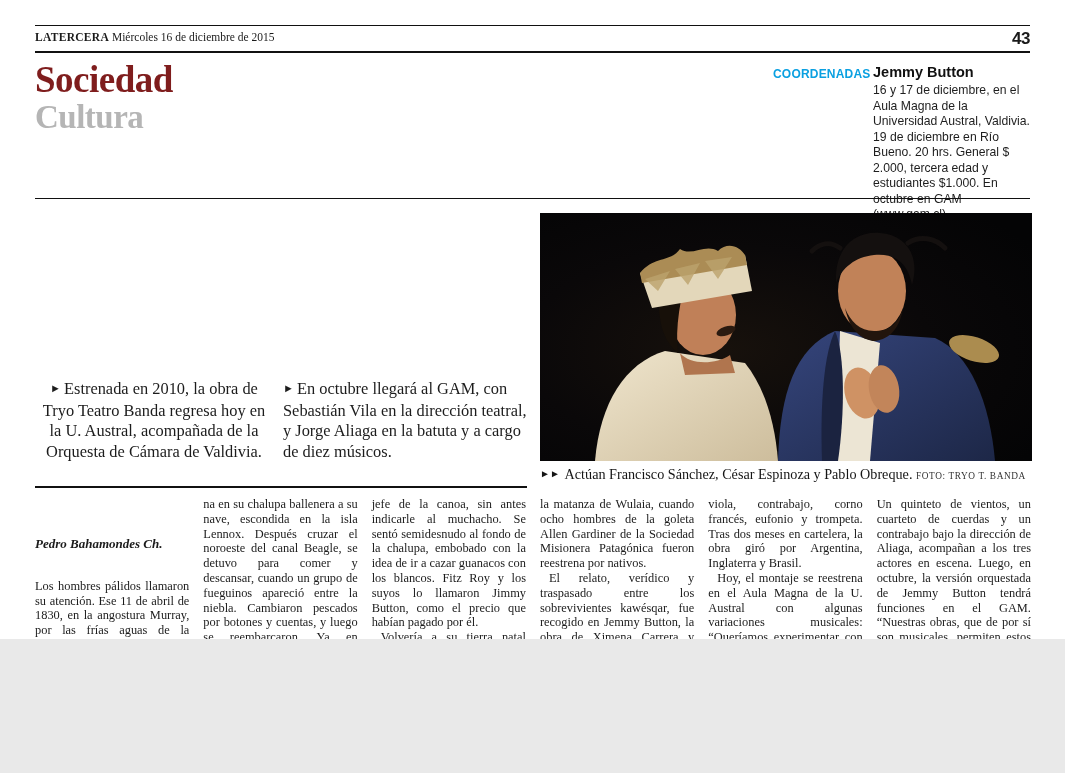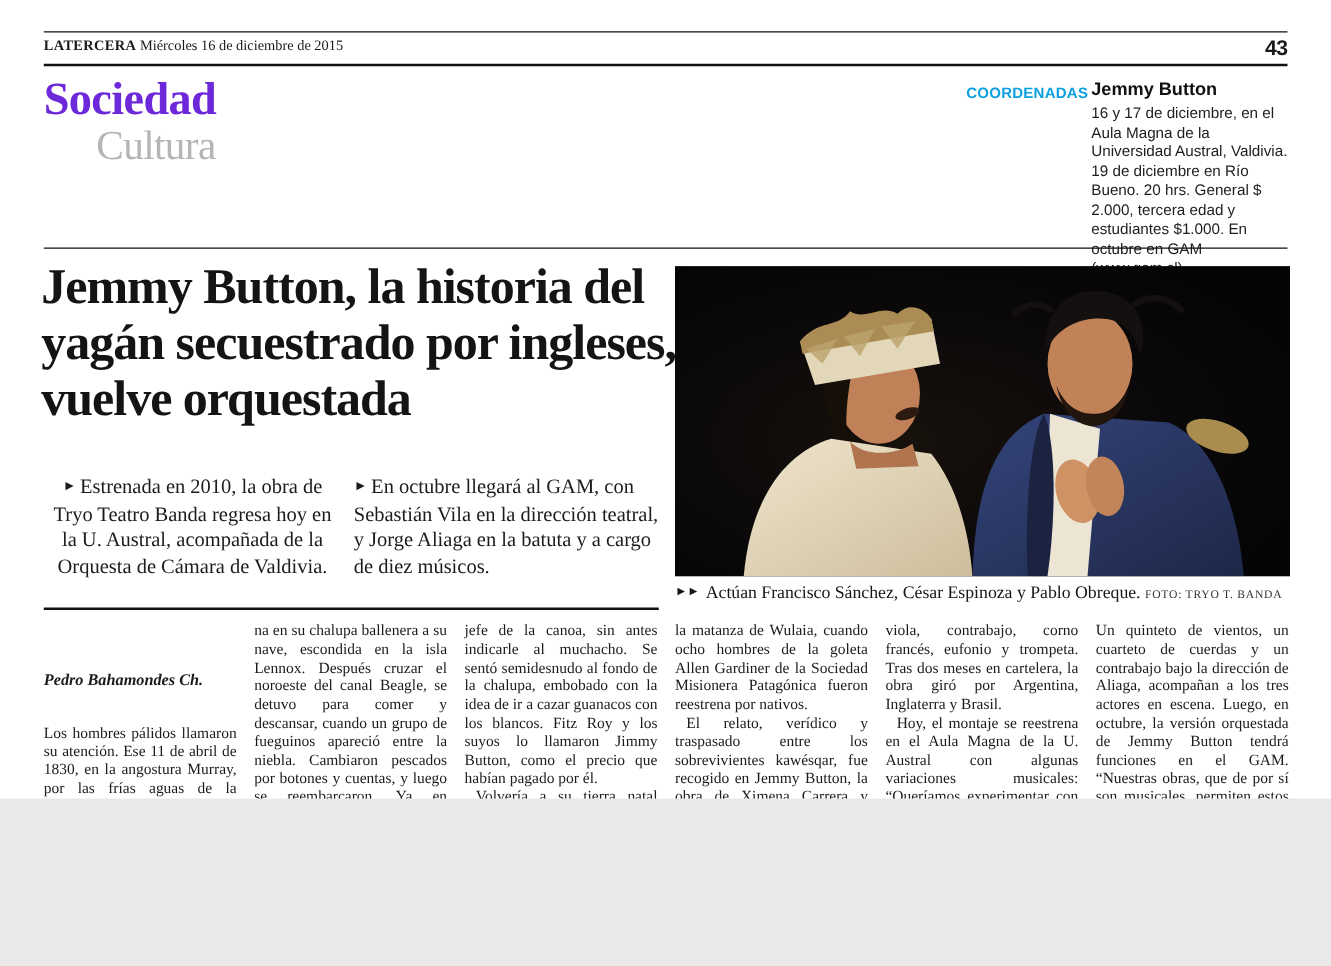--- a/index.html
+++ b/index.html
@@ -6,23 +6,23 @@
   .page{position:relative;width:1065px;height:639px;background:#ffffff;overflow:hidden;
         font-family:"Liberation Serif",serif;color:#1a1a1a;}
   .rule{position:absolute;background:#111;}
   
   .masthead{position:absolute;left:35px;top:31px;width:995px;height:18px;font-size:11.5px;}
   .masthead .brand{font-weight:bold;letter-spacing:.3px;}
   .masthead .pageno{position:absolute;right:0;top:-2px;font-family:"Liberation Sans",sans-serif;
         font-weight:bold;font-size:17px;letter-spacing:-.5px;}
   
   .section-title{position:absolute;left:35px;top:58px;font-size:37px;font-weight:bold;
-        letter-spacing:-.5px;color:#6d28d9;font-family:Liberation Serif, serif;}
-  .section-subtitle{position:absolute;left:35px;top:99px;font-size:33px;font-weight:normal;
-        letter-spacing:-.5px;color:#b5b5b5;margin-left:42px;}
+        letter-spacing:-.5px;color:#7f1d1d;font-family:Liberation Serif, serif;}
+  .section-subtitle{position:absolute;left:35px;top:99px;font-size:33px;font-weight:bold;
+        letter-spacing:-.5px;color:#b5b5b5;}
   
   .coord-label{position:absolute;left:773px;top:67px;font-family:"Liberation Sans",sans-serif;
         font-weight:bold;font-size:12px;color:#0aa0e1;letter-spacing:.2px;}
   .coord-box{position:absolute;left:873px;top:64px;width:162px;font-family:"Liberation Sans",sans-serif;}
   .coord-title{font-weight:bold;font-size:14.5px;margin-bottom:3px;color:#111;}
   .coord-text{font-size:12.2px;line-height:15.5px;color:#1e1e1e;}
   
   .headline{position:absolute;left:33px;top:206px;width:516px;font-size:40px;line-height:45px;
         font-weight:bold;letter-spacing:-.8px;color:#141414;}
   
@@ -61,21 +61,20 @@
   <div class="section-subtitle">Cultura</div>
 
   <div class="coord-label">COORDENADAS</div>
   <div class="coord-box">
     <div class="coord-title">Jemmy Button</div>
     <div class="coord-text">16 y 17 de diciembre, en el Aula Magna de la Universidad Austral, Valdivia. 19 de diciembre en Río Bueno. 20 hrs. General $ 2.000, tercera edad y estudiantes $1.000. En octubre en GAM (www.gam.cl).</div>
   </div>
 
   <div class="rule" style="left:35px;top:198px;width:995px;height:1px;"></div>
 
-  <h1 class="headline" style="margin:0;">Jemmy Button, la historia del yagán secuestrado por ingleses, vuelve orquestada</h1>
 
   <div class="bullet bullet-1">
     <span class="arrow">►</span><span>Estrenada en 2010, la obra de Tryo Teatro Banda regresa hoy en la U. Austral, acompañada de la Orquesta de Cámara de Valdivia.</span>
   </div>
   <div class="bullet bullet-2">
     <span class="arrow">►</span><span>En octubre llegará al GAM, con Sebastián Vila en la dirección teatral, y Jorge Aliaga en la batuta y a cargo de diez músicos.</span>
   </div>
 
   <div class="photo">
     <svg width="492" height="248" viewBox="0 0 492 248" xmlns="http://www.w3.org/2000/svg">

